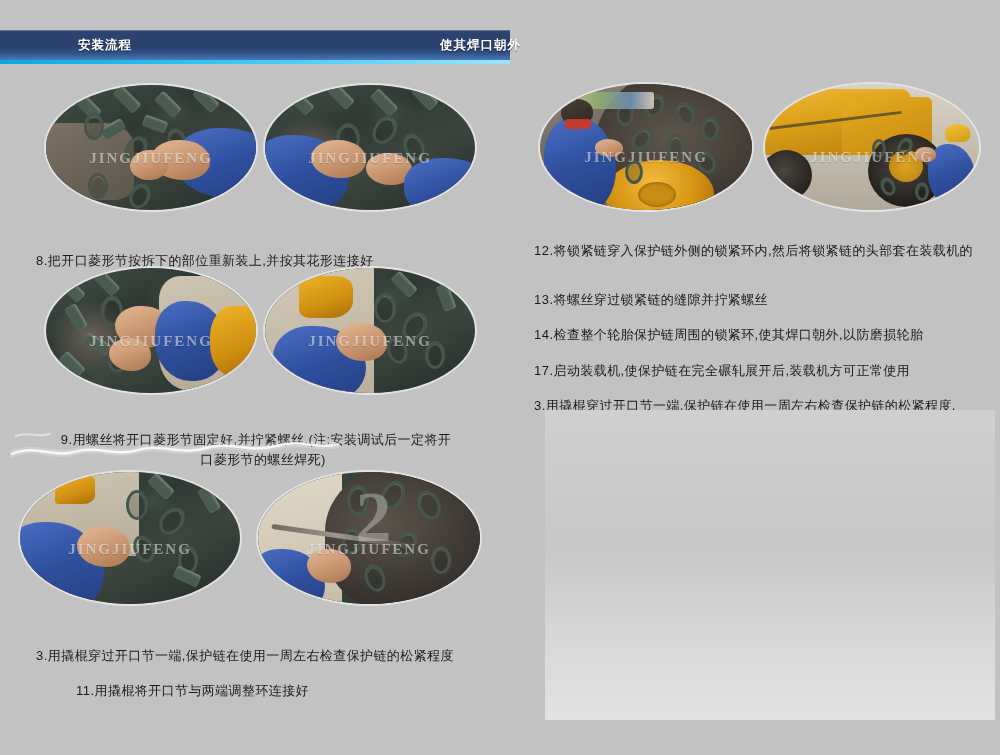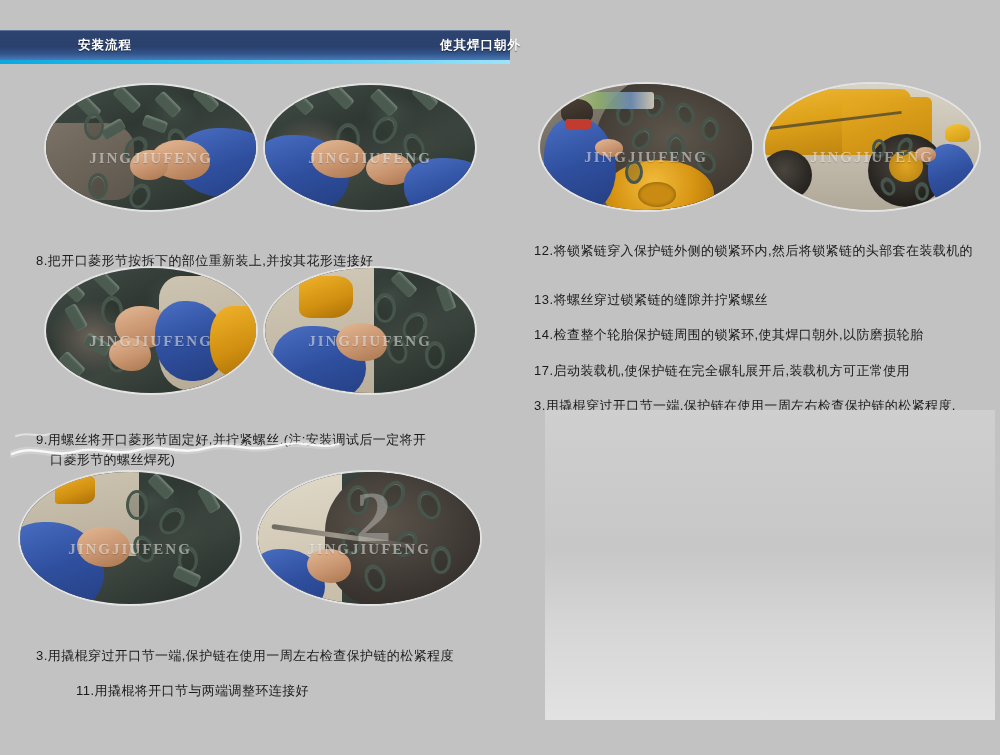--- a/index.html
+++ b/index.html
@@ -188,21 +188,21 @@
       <div class="lnk" style="left:58%; top:54%; width:20px; height:28px; transform:rotate(-20deg);"></div>
       <div class="lnk" style="left:76%; top:58%; width:20px; height:28px;"></div>
       <div class="diamond" style="left:60%; top:8%;  width:26px; height:13px;"></div>
       <div class="diamond" style="left:80%; top:18%; width:26px; height:13px; transform:rotate(70deg);"></div>
       <div class="sleeve" style="left:4%;  top:46%; width:44%; height:62%;"></div>
       <div class="hand" style="left:34%; top:44%; width:24%; height:30%;"></div>
       <div class="wm">JINGJIUFENG</div>
     </div>
   </div>
 
-  <div class="step" style="left:36px; top:410px; width:440px;">
+  <div class="step" style="left:36px; top:410px; width:440px;text-align:center;">
     <span class="num">9.</span><span>用螺丝将开口菱形节固定好,并拧紧螺丝.(注:安装调试后一定将开</span>
     <span class="indent2">口菱形节的螺丝焊死)</span>
   </div>
 
   <svg id="wave-divider" viewBox="0 0 330 40">
     <path d="M2,26 C26,16 42,30 64,24 C88,17 104,29 128,22 C152,15 170,28 196,20 C220,13 240,25 266,18 C292,11 312,22 328,16" fill="none" stroke="#ffffff" stroke-width="2.4" stroke-linecap="round" opacity="0.85"></path>
     <path d="M2,26 C26,16 42,30 64,24 C88,17 104,29 128,22 C152,15 170,28 196,20 C220,13 240,25 266,18 C292,11 312,22 328,16" fill="none" stroke="#ffffff" stroke-width="7" stroke-linecap="round" opacity="0.22"></path>
     <path d="M6,8 C18,3 28,10 40,6" fill="none" stroke="#ffffff" stroke-width="2" opacity="0.5" stroke-linecap="round"></path>
   </svg>
 

